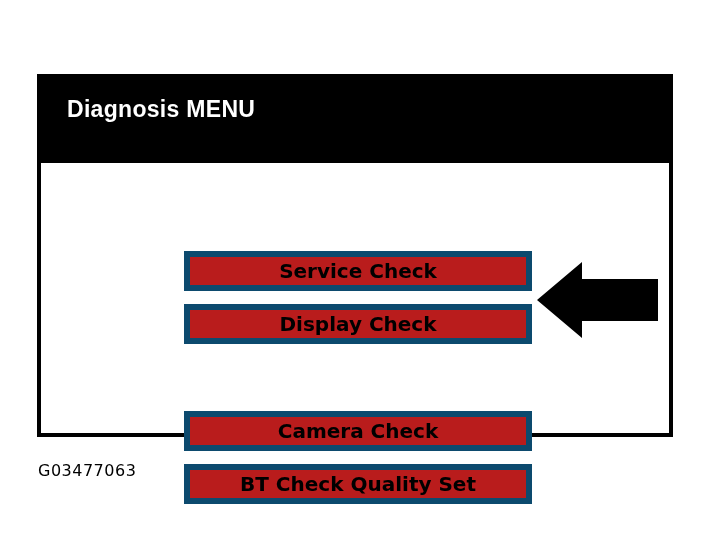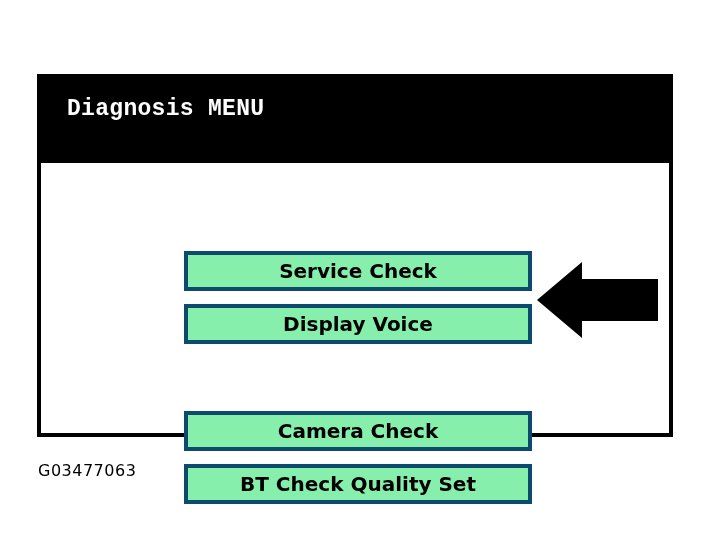--- a/index.html
+++ b/index.html
@@ -40,40 +40,40 @@
   }
   #title-text {
     position: absolute;
     left: 26px;
     top: 18px;
     color: #ffffff;
     font-size: 23px;
     font-weight: bold;
     letter-spacing: 0.3px;
     white-space: nowrap;
-    font-family: Liberation Mono, monospace;
+    font-family: Liberation Sans, sans-serif;
   }
 
   
   #menu-list {
     position: absolute;
     left: 0;
     top: 85px;
     width: 100%;
     height: 270px;
   }
 
   .menu-button {
     position: absolute;
     left: 143px;          
     width: 348px;         
     height: 40px;
     box-sizing: border-box;
-    background: #86efac;
-    border: 4px solid #0c4a6e;
+    background: #b91c1c;
+    border: 6px solid #0c4a6e;
     display: flex;
     align-items: center;
     justify-content: center;
   }
   .menu-button.selected {
     border-width: 6px;
     left: 141px;
     width: 352px;
     height: 44px;
   }
@@ -126,21 +126,21 @@
     <div id="title-text">Diagnosis MENU</div>
   </div>
 
   <div id="menu-list">
 
     <div class="menu-button row-0">
       <span class="menu-button-label">Service Check</span>
     </div>
 
     <div class="menu-button row-1">
-      <span class="menu-button-label">Display Voice</span>
+      <span class="menu-button-label">Display Check</span>
     </div>
 
 
     <div class="menu-button row-3">
       <span class="menu-button-label">Camera Check</span>
     </div>
 
     <div class="menu-button row-4">
       <span class="menu-button-label">BT Check Quality Set</span>
     </div>

